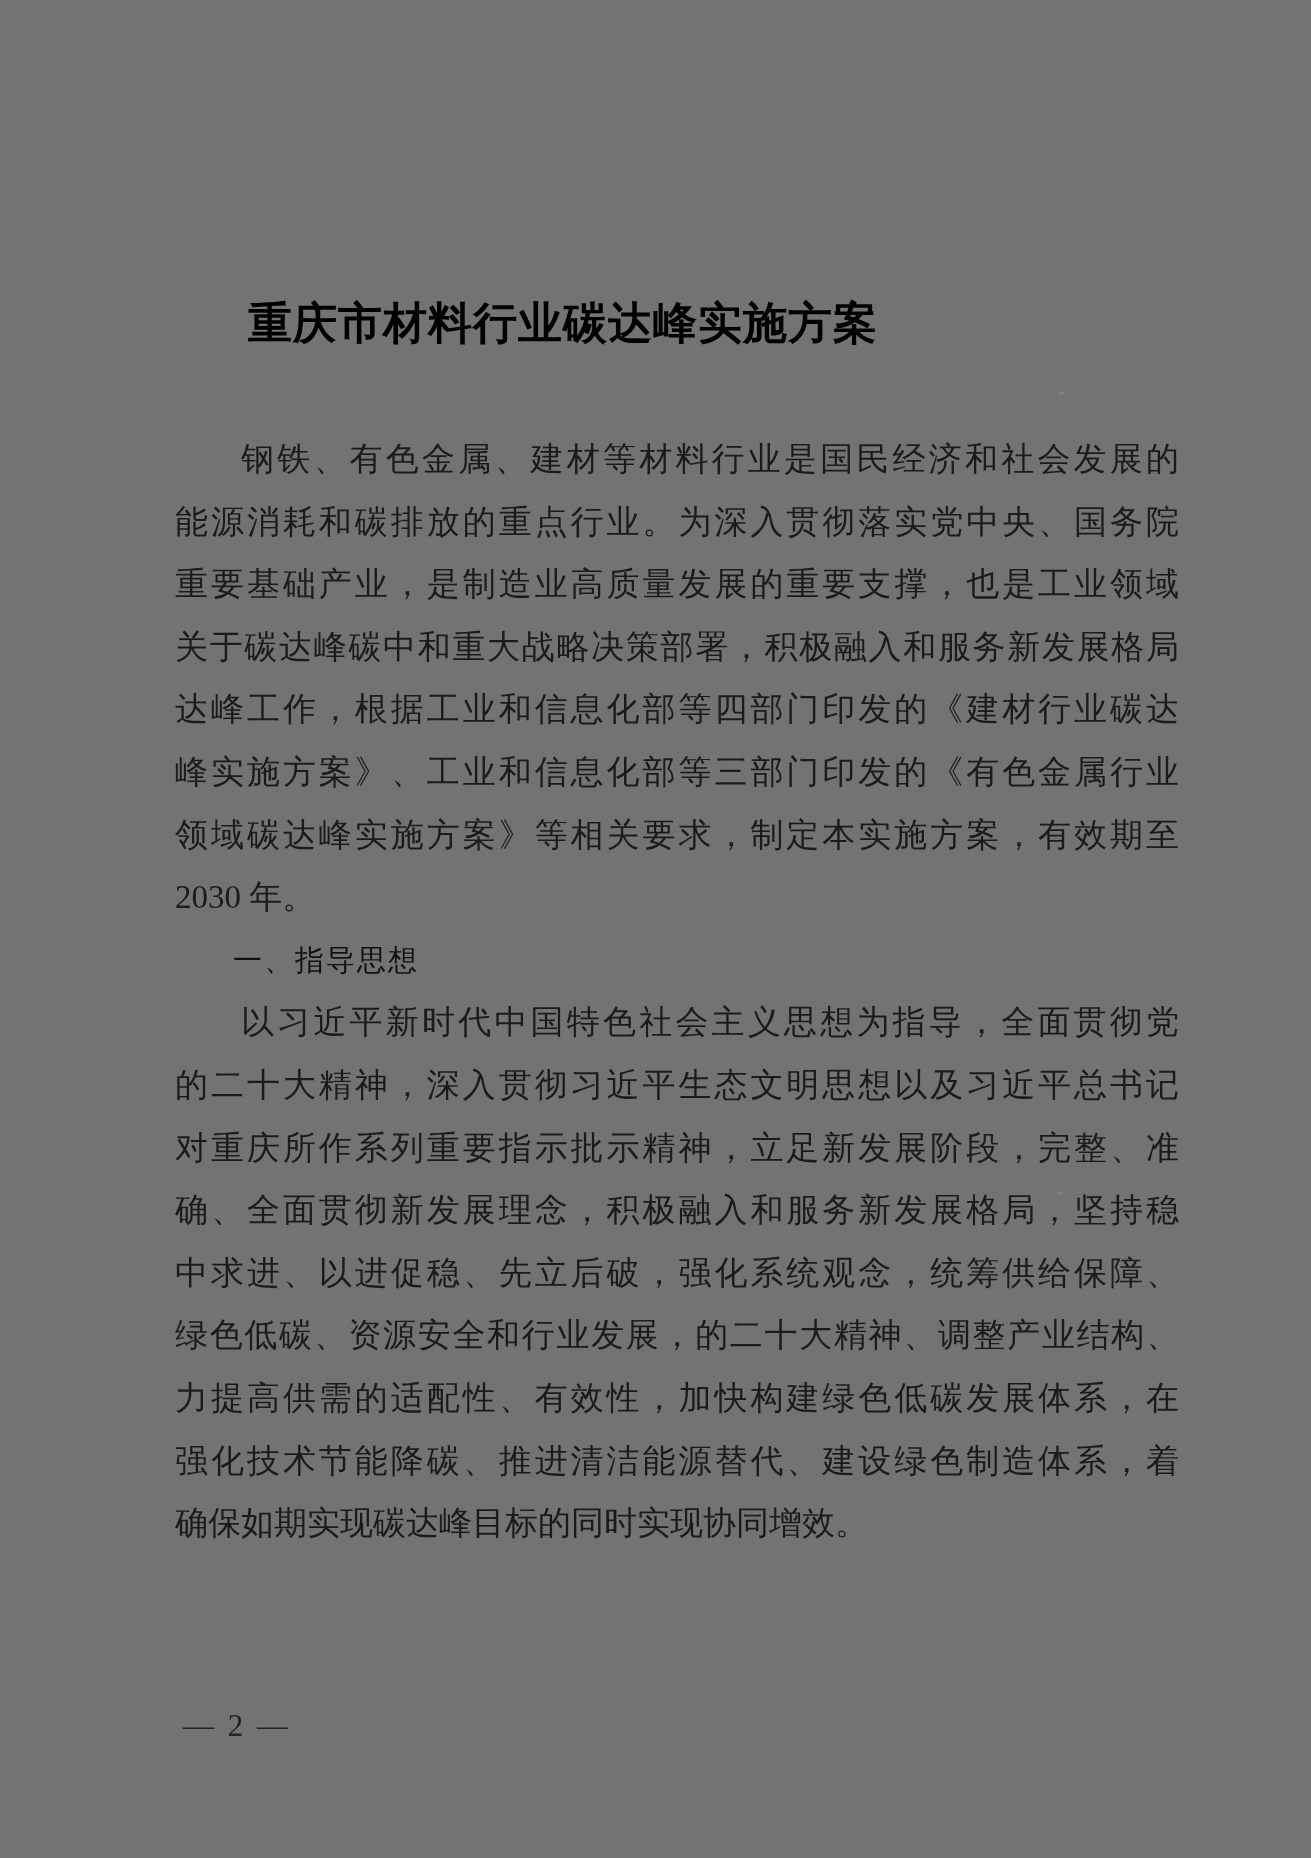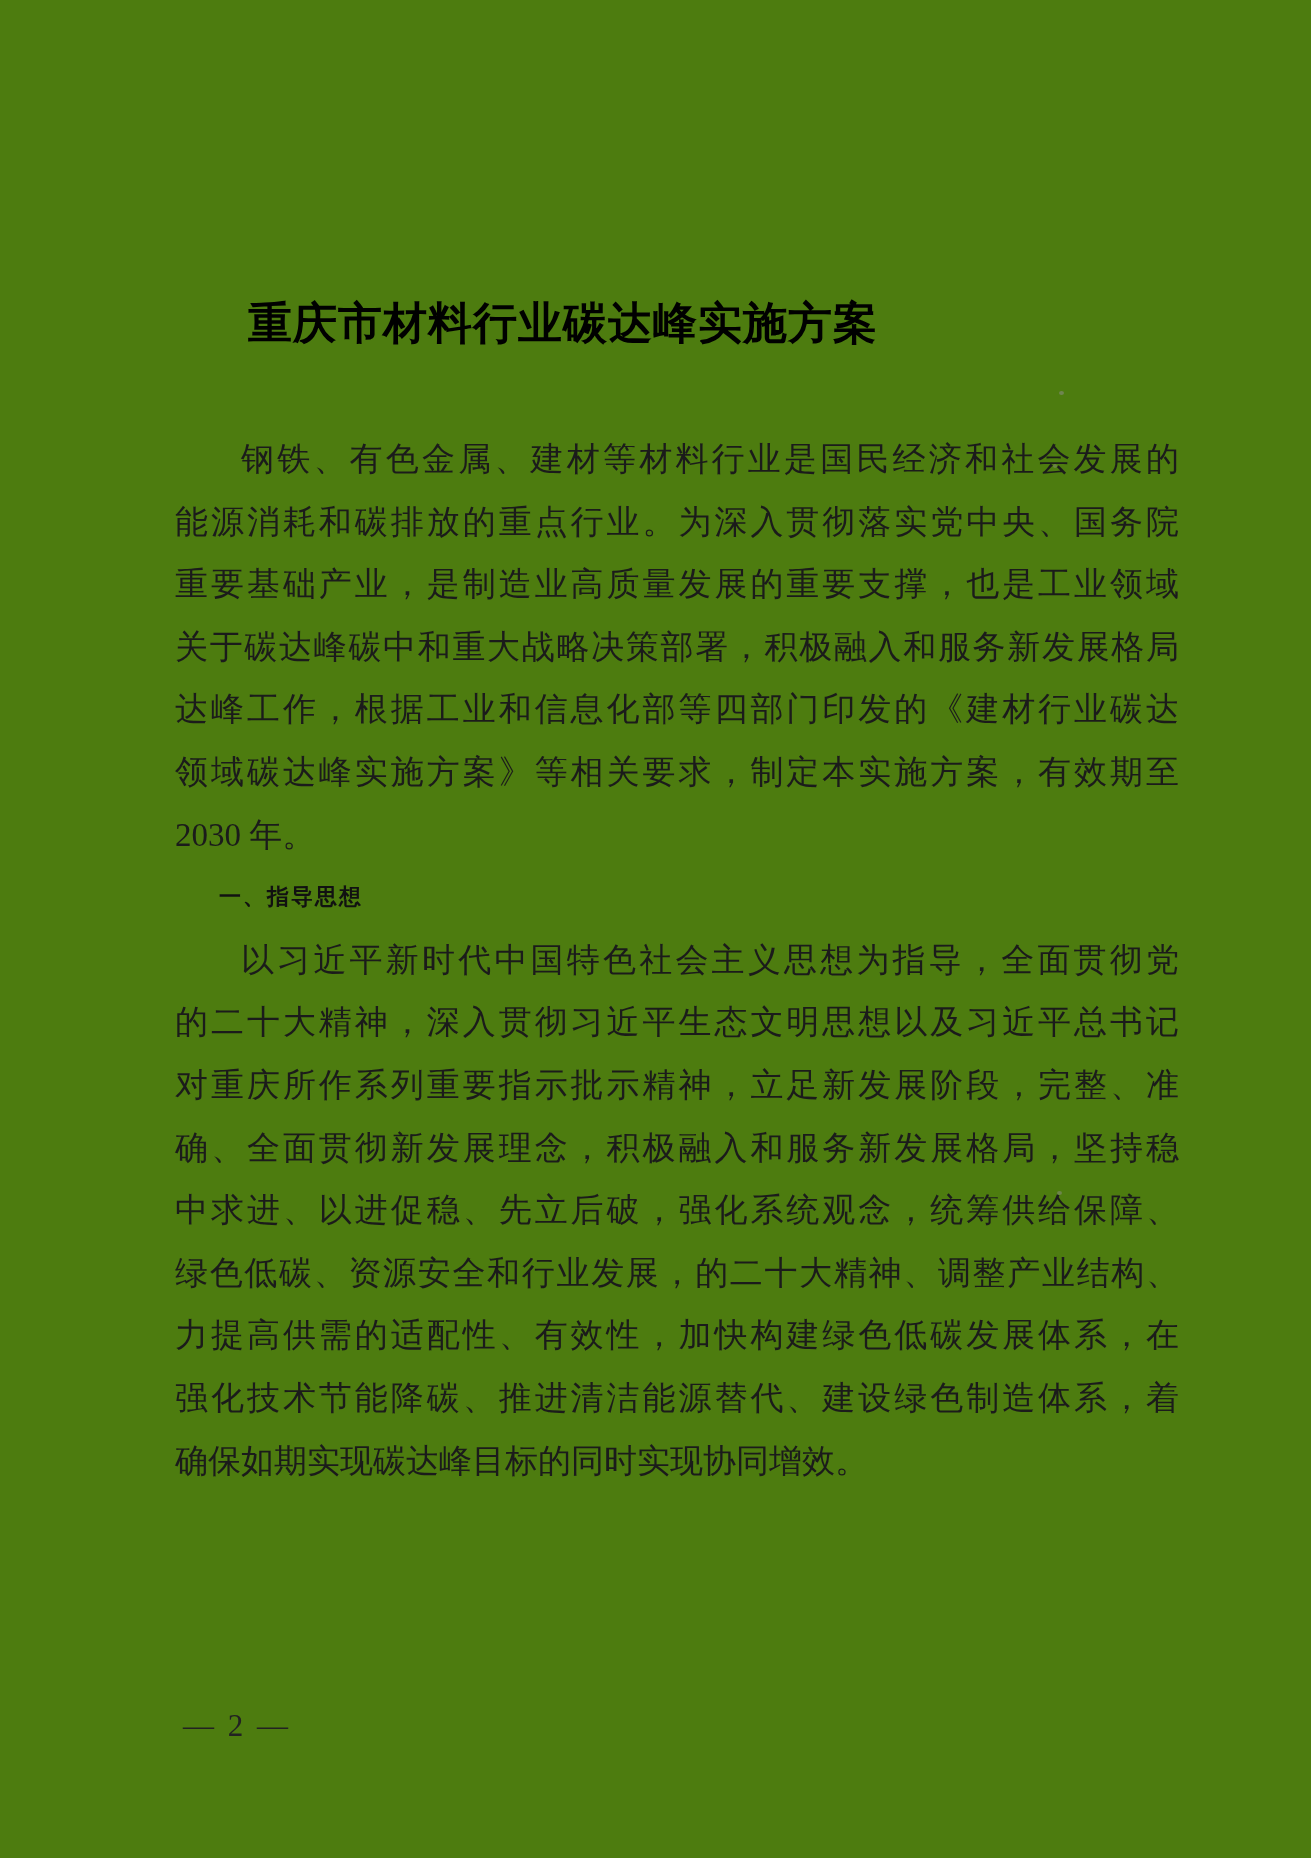--- a/index.html
+++ b/index.html
@@ -1,20 +1,20 @@
 <!DOCTYPE html>
 <html lang="zh"><head>
 <meta charset="utf-8">
 <style>
   html, body { margin: 0; padding: 0; background: #ffffff; }
   .page {
     position: relative;
     width: 1311px;
     height: 1858px;
-    background: #4d7c0f;
+    background: #737373;
     overflow: hidden;
     font-family: "Liberation Serif", serif;
     color: #1b1b1b;
   }
   .doc-title {
     position: absolute;
     top: 294px;
     left: 155px;
     width: 1004px;
     text-align: center;
@@ -35,22 +35,22 @@
     margin-left: 20px;
   }
   .line {
     text-align: justify;
     text-align-last: justify;
   }
   .indent { text-indent: 2em; }
   .last-line { text-align-last: left; }
   .section-heading {
     font-family: "Liberation Sans", sans-serif;
-    font-weight: bold;
-    font-size: 22px;
+    font-weight: normal;
+    font-size: 29px;
     letter-spacing: 2px;
     text-indent: 2em;
     text-align-last: left;
     color: #111;
   }
   .page-number {
     position: absolute;
     left: 183px;
     top: 1708px;
     font-size: 31px;
@@ -76,20 +76,21 @@
 <div class="page">
 
   <div class="doc-title">重庆市材料行业碳达峰实施方案</div>
 
   <div class="body-text">
     <div class="line indent">钢铁、有色金属、建材等材料行业是国民经济和社会发展的</div>
     <div class="line">能源消耗和碳排放的重点行业。为深入贯彻落实党中央、国务院</div>
     <div class="line">重要基础产业，是制造业高质量发展的重要支撑，也是工业领域</div>
     <div class="line">关于碳达峰碳中和重大战略决策部署，积极融入和服务新发展格局</div>
     <div class="line">达峰工作，根据工业和信息化部等四部门印发的《建材行业碳达</div>
+    <div class="line">峰实施方案》、工业和信息化部等三部门印发的《有色金属行业</div>
     <div class="line">领域碳达峰实施方案》等相关要求，制定本实施方案，有效期至</div>
     <div class="line last-line">2030 年。</div>
 
     <div class="line section-heading">一、指导思想</div>
 
     <div class="line indent">以习近平新时代中国特色社会主义思想为指导，全面贯彻党</div>
     <div class="line">的二十大精神，深入贯彻习近平生态文明思想以及习近平总书记</div>
     <div class="line">对重庆所作系列重要指示批示精神，立足新发展阶段，完整、准</div>
     <div class="line">确、全面贯彻新发展理念，积极融入和服务新发展格局，坚持稳</div>
     <div class="line">中求进、以进促稳、先立后破，强化系统观念，统筹供给保障、</div>

